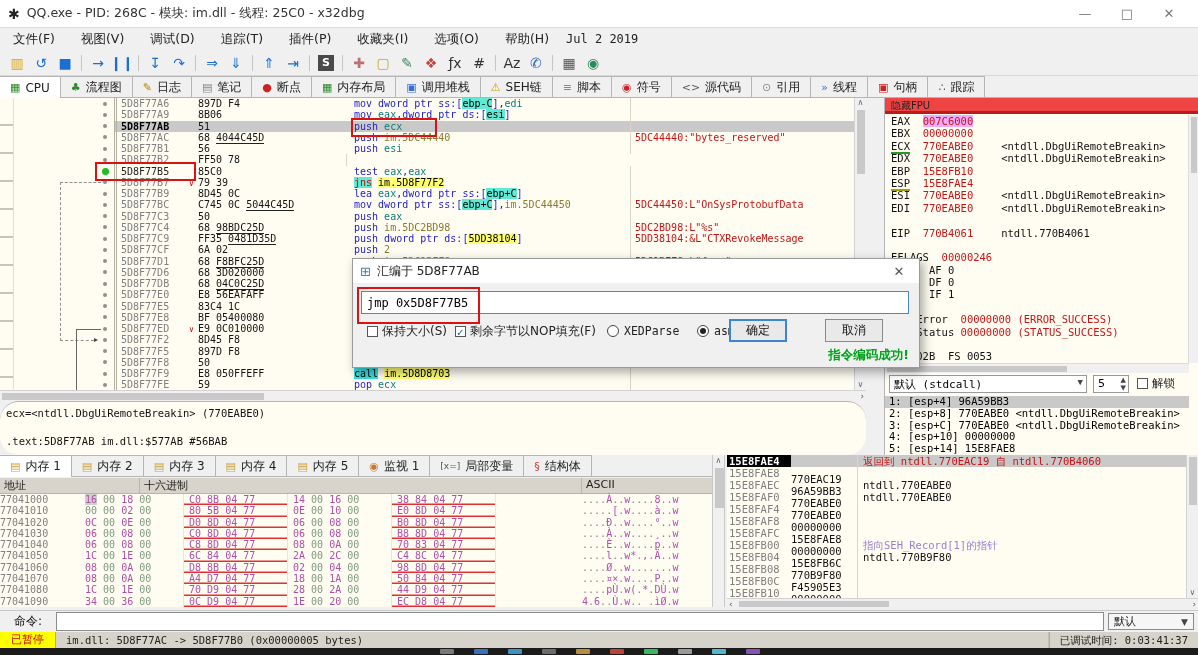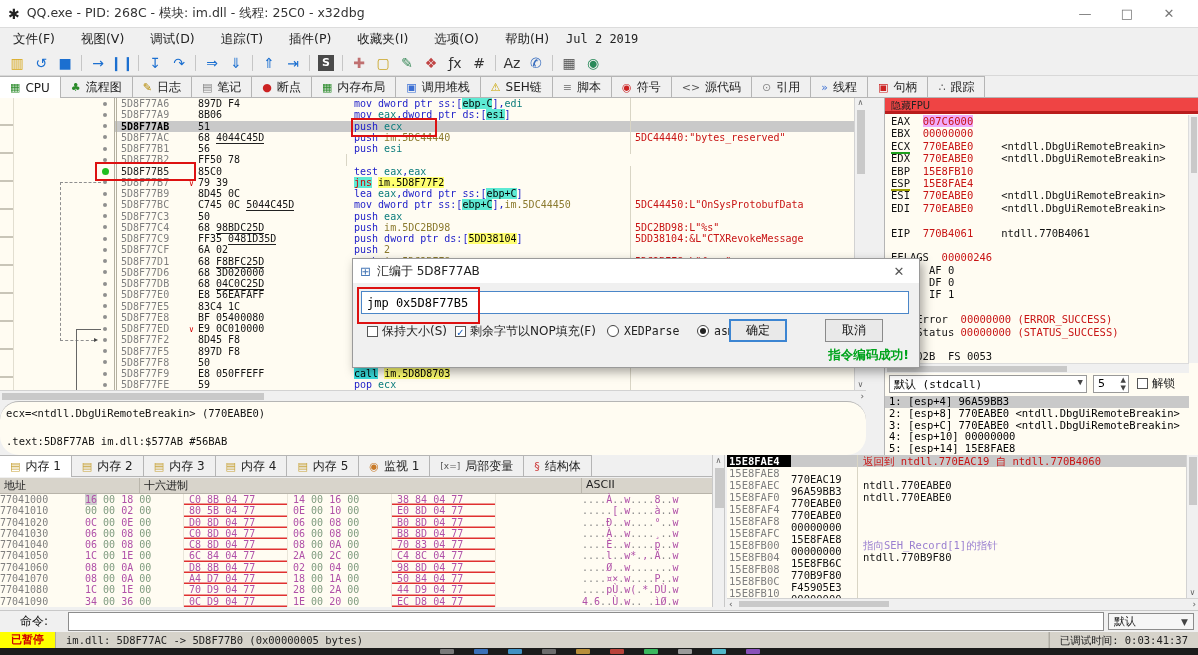--- a/index.html
+++ b/index.html
@@ -96,25 +96,25 @@
   .sa{width:64px;flex:none;color:#7f7f7f;padding-left:2px;box-sizing:border-box;}
   .sv{width:66px;flex:none;color:#111;margin-top:18px;}
   .sc{flex:1;border-left:1px solid #d9d5c5;padding-left:5px;}
   .srow.sel{background:#c9c9c9;}
   .srow.sel .sa{background:#000;color:#fff;font-weight:bold;}
   .cc-r{color:#c81414;}
   .cc-k{color:#111;}
   .cc-v{color:#9a7fd0;}
   
   #cmdbar{position:absolute;left:0;top:610px;width:1198px;height:22px;background:#f0f0f0;border-top:1px solid #c8c8c8;display:flex;align-items:center;box-sizing:border-box;}
-  #cmd-label{font-size:12px;color:#111;padding:0 20px;}
+  #cmd-label{font-size:12px;color:#111;padding:0 14px;}
   #cmd-input{flex:1;height:17px;border:1px solid #8c8c8c;background:#fff;font-family:"DejaVu Sans Mono",monospace;font-size:11px;padding:0 4px;}
   #cmd-combo{width:86px;height:17px;border:1px solid #8c8c8c;background:#f6f6f6;font-size:11px;color:#222;margin:0 4px;display:flex;align-items:center;justify-content:space-between;padding:0 5px;box-sizing:border-box;}
   #statusbar{position:absolute;left:0;top:632px;width:1198px;height:16px;background:#d6d3ca;display:flex;align-items:center;font-size:11px;color:#222;}
-  #status-badge{background:#ffff00;color:#d00000;font-weight:bold;padding:0 11px;height:16px;line-height:16px;border-right:1px solid #aeaba2;}
+  #status-badge{background:#ffff00;color:#d00000;font-weight:normal;padding:0 11px;height:16px;line-height:16px;border-right:1px solid #aeaba2;}
   #status-msg{font-family:"DejaVu Sans Mono",monospace;font-size:10.5px;padding-left:10px;border-right:1px solid #c2bfb6;height:16px;line-height:16px;flex:1;}
   #status-time{padding:0 10px;border-left:1px solid #aeaba2;height:16px;line-height:16px;font-family:"DejaVu Sans Mono",monospace;font-size:10.5px;}
   #taskbar{position:absolute;left:0;top:648px;width:1198px;height:7px;background:#1b1b1b;}
   .tk-dot{position:absolute;top:1px;width:14px;height:5px;border-radius:1px;opacity:.85;}
   
   #dlg{position:absolute;left:352px;top:258px;width:568px;height:110px;background:#f0f0f0;border:1px solid #9a9a9a;box-shadow:3px 4px 10px rgba(0,0,0,.35);z-index:50;box-sizing:border-box;}
   #dlg-title{height:24px;background:#fff;display:flex;align-items:center;padding:0 7px;font-size:12px;color:#222;}
   #dlg-icon{color:#4a7ab8;margin-right:6px;font-size:13px;}
   #dlg-close{margin-left:auto;color:#555;font-size:13px;width:26px;text-align:center;}
   #dlg-input{position:absolute;left:8px;top:32px;width:548px;height:23px;border:1px solid #4a86c8;background:#fff;font-family:"DejaVu Sans Mono",monospace;font-size:12px;padding:0 5px;box-sizing:border-box;}

